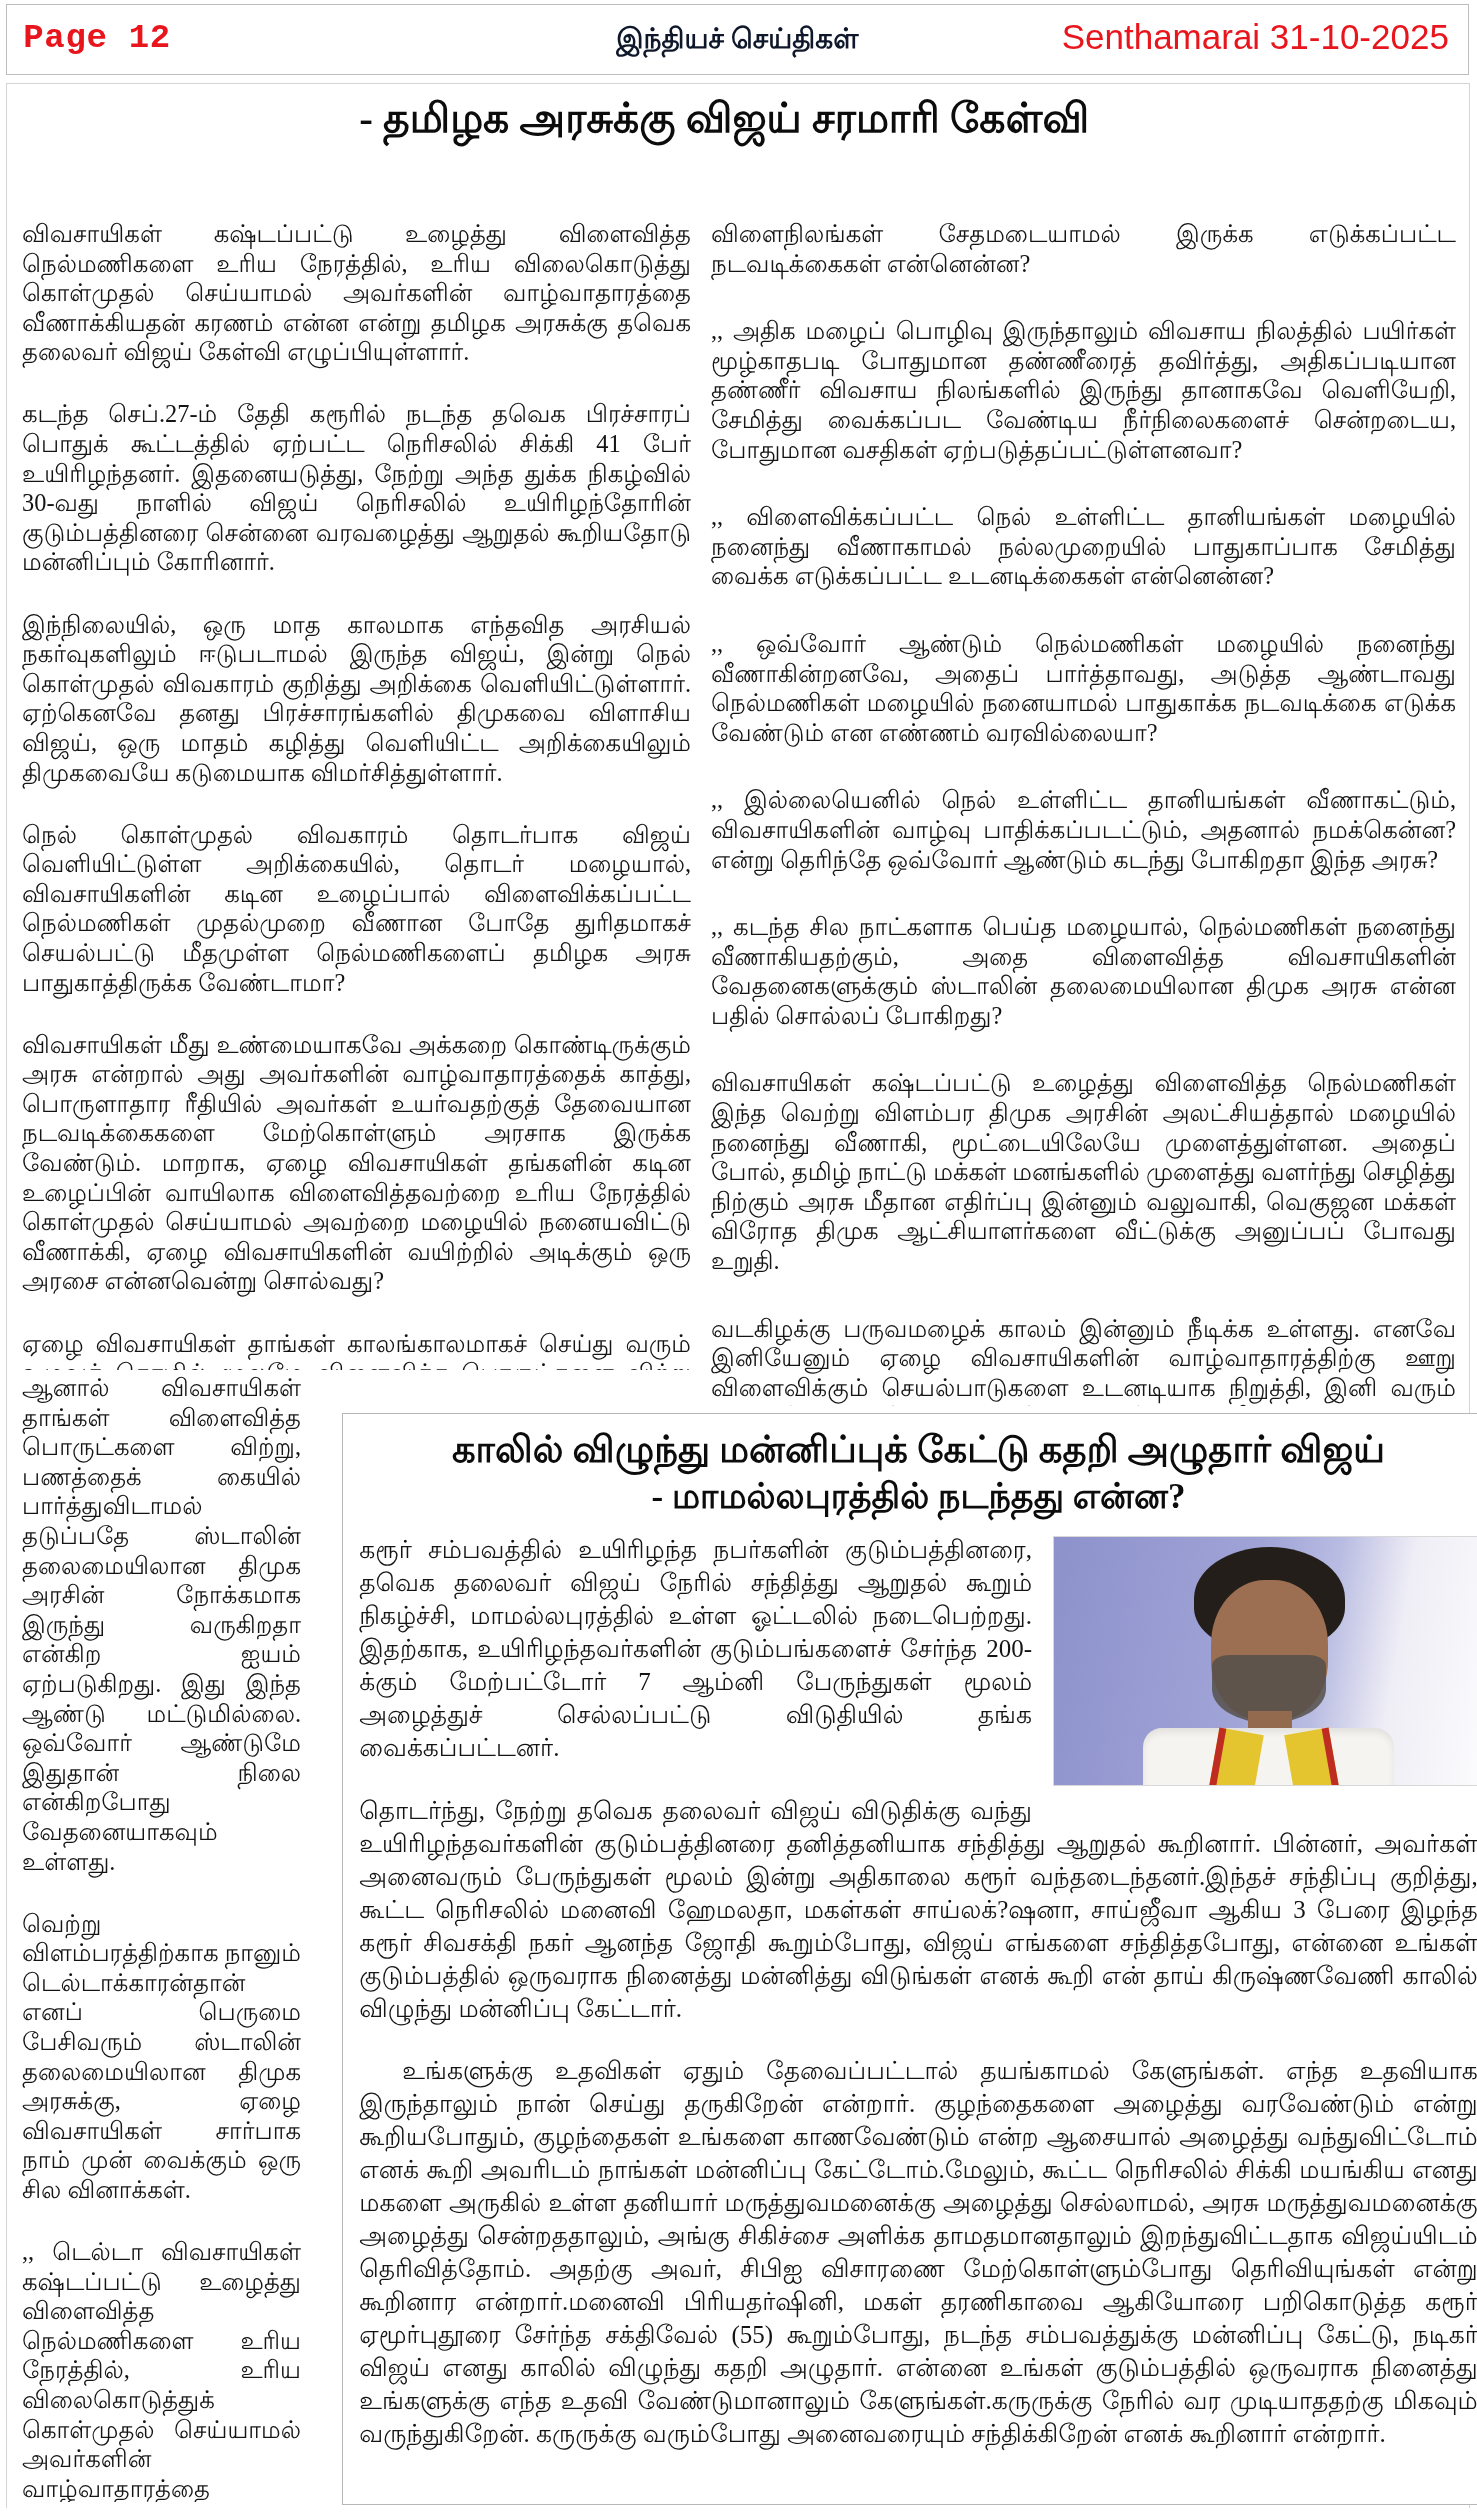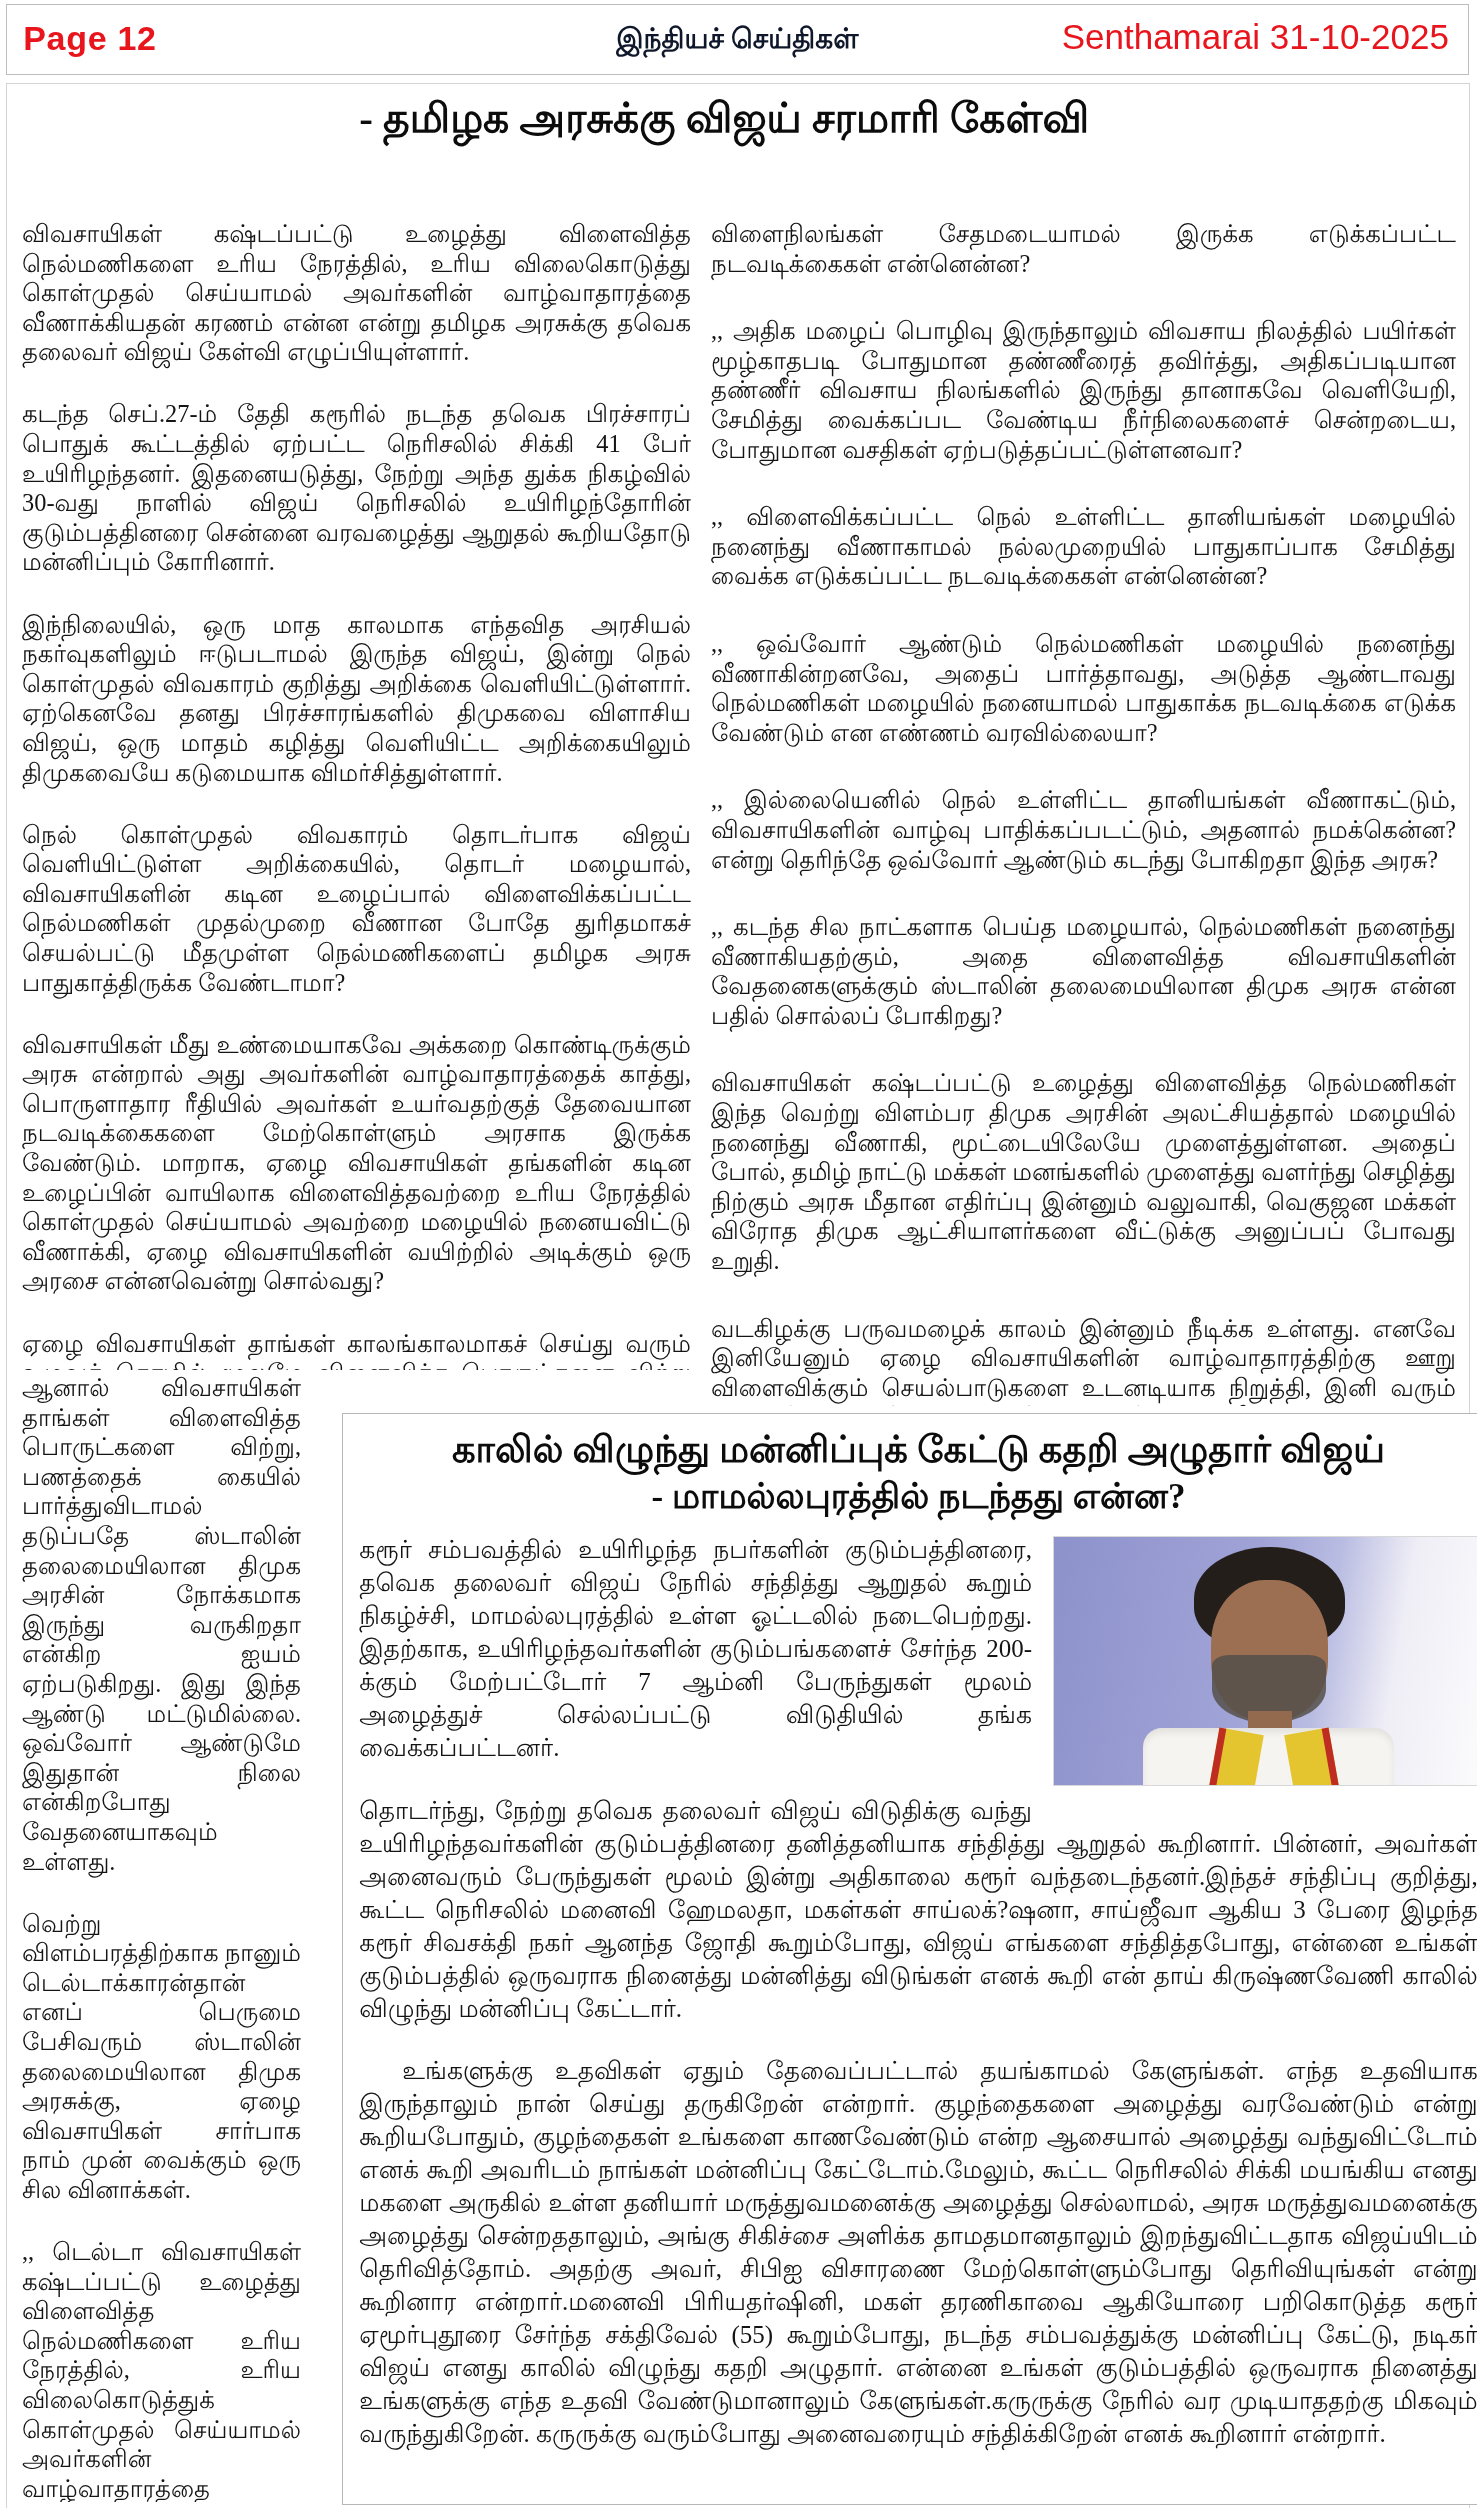--- a/index.html
+++ b/index.html
@@ -8,21 +8,21 @@
     font-family:"Liberation Serif","DejaVu Serif",serif;color:#111;
     overflow:hidden;
   }
   
   .header-bar{
     position:absolute;left:5.9px;top:4.4px;width:1463px;height:71px;
     border:1.5px solid #bdbdbd;background:#fff;box-sizing:border-box;
   }
   .page-num{
     position:absolute;left:16.3px;top:13.3px;font-size:34px;font-weight:bold;
-    color:#e8151c;font-family:Liberation Sans, sans-serif;letter-spacing:0.7px;
+    color:#e8151c;font-family:Liberation Mono, monospace;letter-spacing:0.7px;
   }
   .section-title{
     position:absolute;left:0;right:0;top:17.7px;text-align:center;
     font-size:28px;font-weight:bold;color:#0f172a;
   }
   .masthead{
     position:absolute;right:19px;top:11.8px;font-size:35px;font-weight:normal;
     color:#e8151c;font-family:"Liberation Sans","DejaVu Sans",sans-serif;
   }
   
@@ -108,21 +108,21 @@
   <div class="col-narrow bodytext">
     <p>ஆனால் விவசாயிகள் தாங்கள் விளைவித்த பொருட்களை விற்று, பணத்தைக் கையில் பார்த்துவிடாமல் தடுப்பதே ஸ்டாலின் தலைமையிலான திமுக அரசின் நோக்கமாக இருந்து வருகிறதா என்கிற ஐயம் ஏற்படுகிறது. இது இந்த ஆண்டு மட்டுமில்லை. ஒவ்வோர் ஆண்டுமே இதுதான் நிலை என்கிறபோது வேதனையாகவும் உள்ளது.</p>
     <p>வெற்று விளம்பரத்திற்காக நானும் டெல்டாக்காரன்தான் எனப் பெருமை பேசிவரும் ஸ்டாலின் தலைமையிலான திமுக அரசுக்கு, ஏழை விவசாயிகள் சார்பாக நாம் முன் வைக்கும் ஒரு சில வினாக்கள்.</p>
     <p>,, டெல்டா விவசாயிகள் கஷ்டப்பட்டு உழைத்து விளைவித்த நெல்மணிகளை உரிய நேரத்தில், உரிய விலைகொடுத்துக் கொள்முதல் செய்யாமல் அவர்களின் வாழ்வாதாரத்தை வீணாக்கியதன் கரணம் என்ன?</p>
 
   </div>
 
   <div class="col-right bodytext">
     <p>விளைநிலங்கள் சேதமடையாமல் இருக்க எடுக்கப்பட்ட நடவடிக்கைகள் என்னென்ன?</p>
     <p>,, அதிக மழைப் பொழிவு இருந்தாலும் விவசாய நிலத்தில் பயிர்கள் மூழ்காதபடி போதுமான தண்ணீரைத் தவிர்த்து, அதிகப்படியான தண்ணீர் விவசாய நிலங்களில் இருந்து தானாகவே வெளியேறி, சேமித்து வைக்கப்பட வேண்டிய நீர்நிலைகளைச் சென்றடைய, போதுமான வசதிகள் ஏற்படுத்தப்பட்டுள்ளனவா?</p>
-    <p>,, விளைவிக்கப்பட்ட நெல் உள்ளிட்ட தானியங்கள் மழையில் நனைந்து வீணாகாமல் நல்லமுறையில் பாதுகாப்பாக சேமித்து வைக்க எடுக்கப்பட்ட நடவடிக்கைகள் என்னென்ன?</p>
+    <p>,, விளைவிக்கப்பட்ட நெல் உள்ளிட்ட தானியங்கள் மழையில் நனைந்து வீணாகாமல் நல்லமுறையில் பாதுகாப்பாக சேமித்து வைக்க எடுக்கப்பட்ட உடனடிக்கைகள் என்னென்ன?</p>
     <p>,, ஒவ்வோர் ஆண்டும் நெல்மணிகள் மழையில் நனைந்து வீணாகின்றனவே, அதைப் பார்த்தாவது, அடுத்த ஆண்டாவது நெல்மணிகள் மழையில் நனையாமல் பாதுகாக்க நடவடிக்கை எடுக்க வேண்டும் என எண்ணம் வரவில்லையா?</p>
     <p>,, இல்லையெனில் நெல் உள்ளிட்ட தானியங்கள் வீணாகட்டும், விவசாயிகளின் வாழ்வு பாதிக்கப்படட்டும், அதனால் நமக்கென்ன? என்று தெரிந்தே ஒவ்வோர் ஆண்டும் கடந்து போகிறதா இந்த அரசு?</p>
     <p>,, கடந்த சில நாட்களாக பெய்த மழையால், நெல்மணிகள் நனைந்து வீணாகியதற்கும், அதை விளைவித்த விவசாயிகளின் வேதனைகளுக்கும் ஸ்டாலின் தலைமையிலான திமுக அரசு என்ன பதில் சொல்லப் போகிறது?</p>
     <p>விவசாயிகள் கஷ்டப்பட்டு உழைத்து விளைவித்த நெல்மணிகள் இந்த வெற்று விளம்பர திமுக அரசின் அலட்சியத்தால் மழையில் நனைந்து வீணாகி, மூட்டையிலேயே முளைத்துள்ளன. அதைப் போல், தமிழ் நாட்டு மக்கள் மனங்களில் முளைத்து வளர்ந்து செழித்து நிற்கும் அரசு மீதான எதிர்ப்பு இன்னும் வலுவாகி, வெகுஜன மக்கள் விரோத திமுக ஆட்சியாளர்களை வீட்டுக்கு அனுப்பப் போவது உறுதி.</p>
     <p>வடகிழக்கு பருவமழைக் காலம் இன்னும் நீடிக்க உள்ளது. எனவே இனியேனும் ஏழை விவசாயிகளின் வாழ்வாதாரத்திற்கு ஊறு விளைவிக்கும் செயல்பாடுகளை உடனடியாக நிறுத்தி, இனி வரும் மழையினால் நெல் உள்ளிட்ட பயிர்கள் வீணாகாமல் தடுக்க வேண்டும்.</p>
 
   </div>
 
   <div class="article2">
     <div class="a2-headline">

